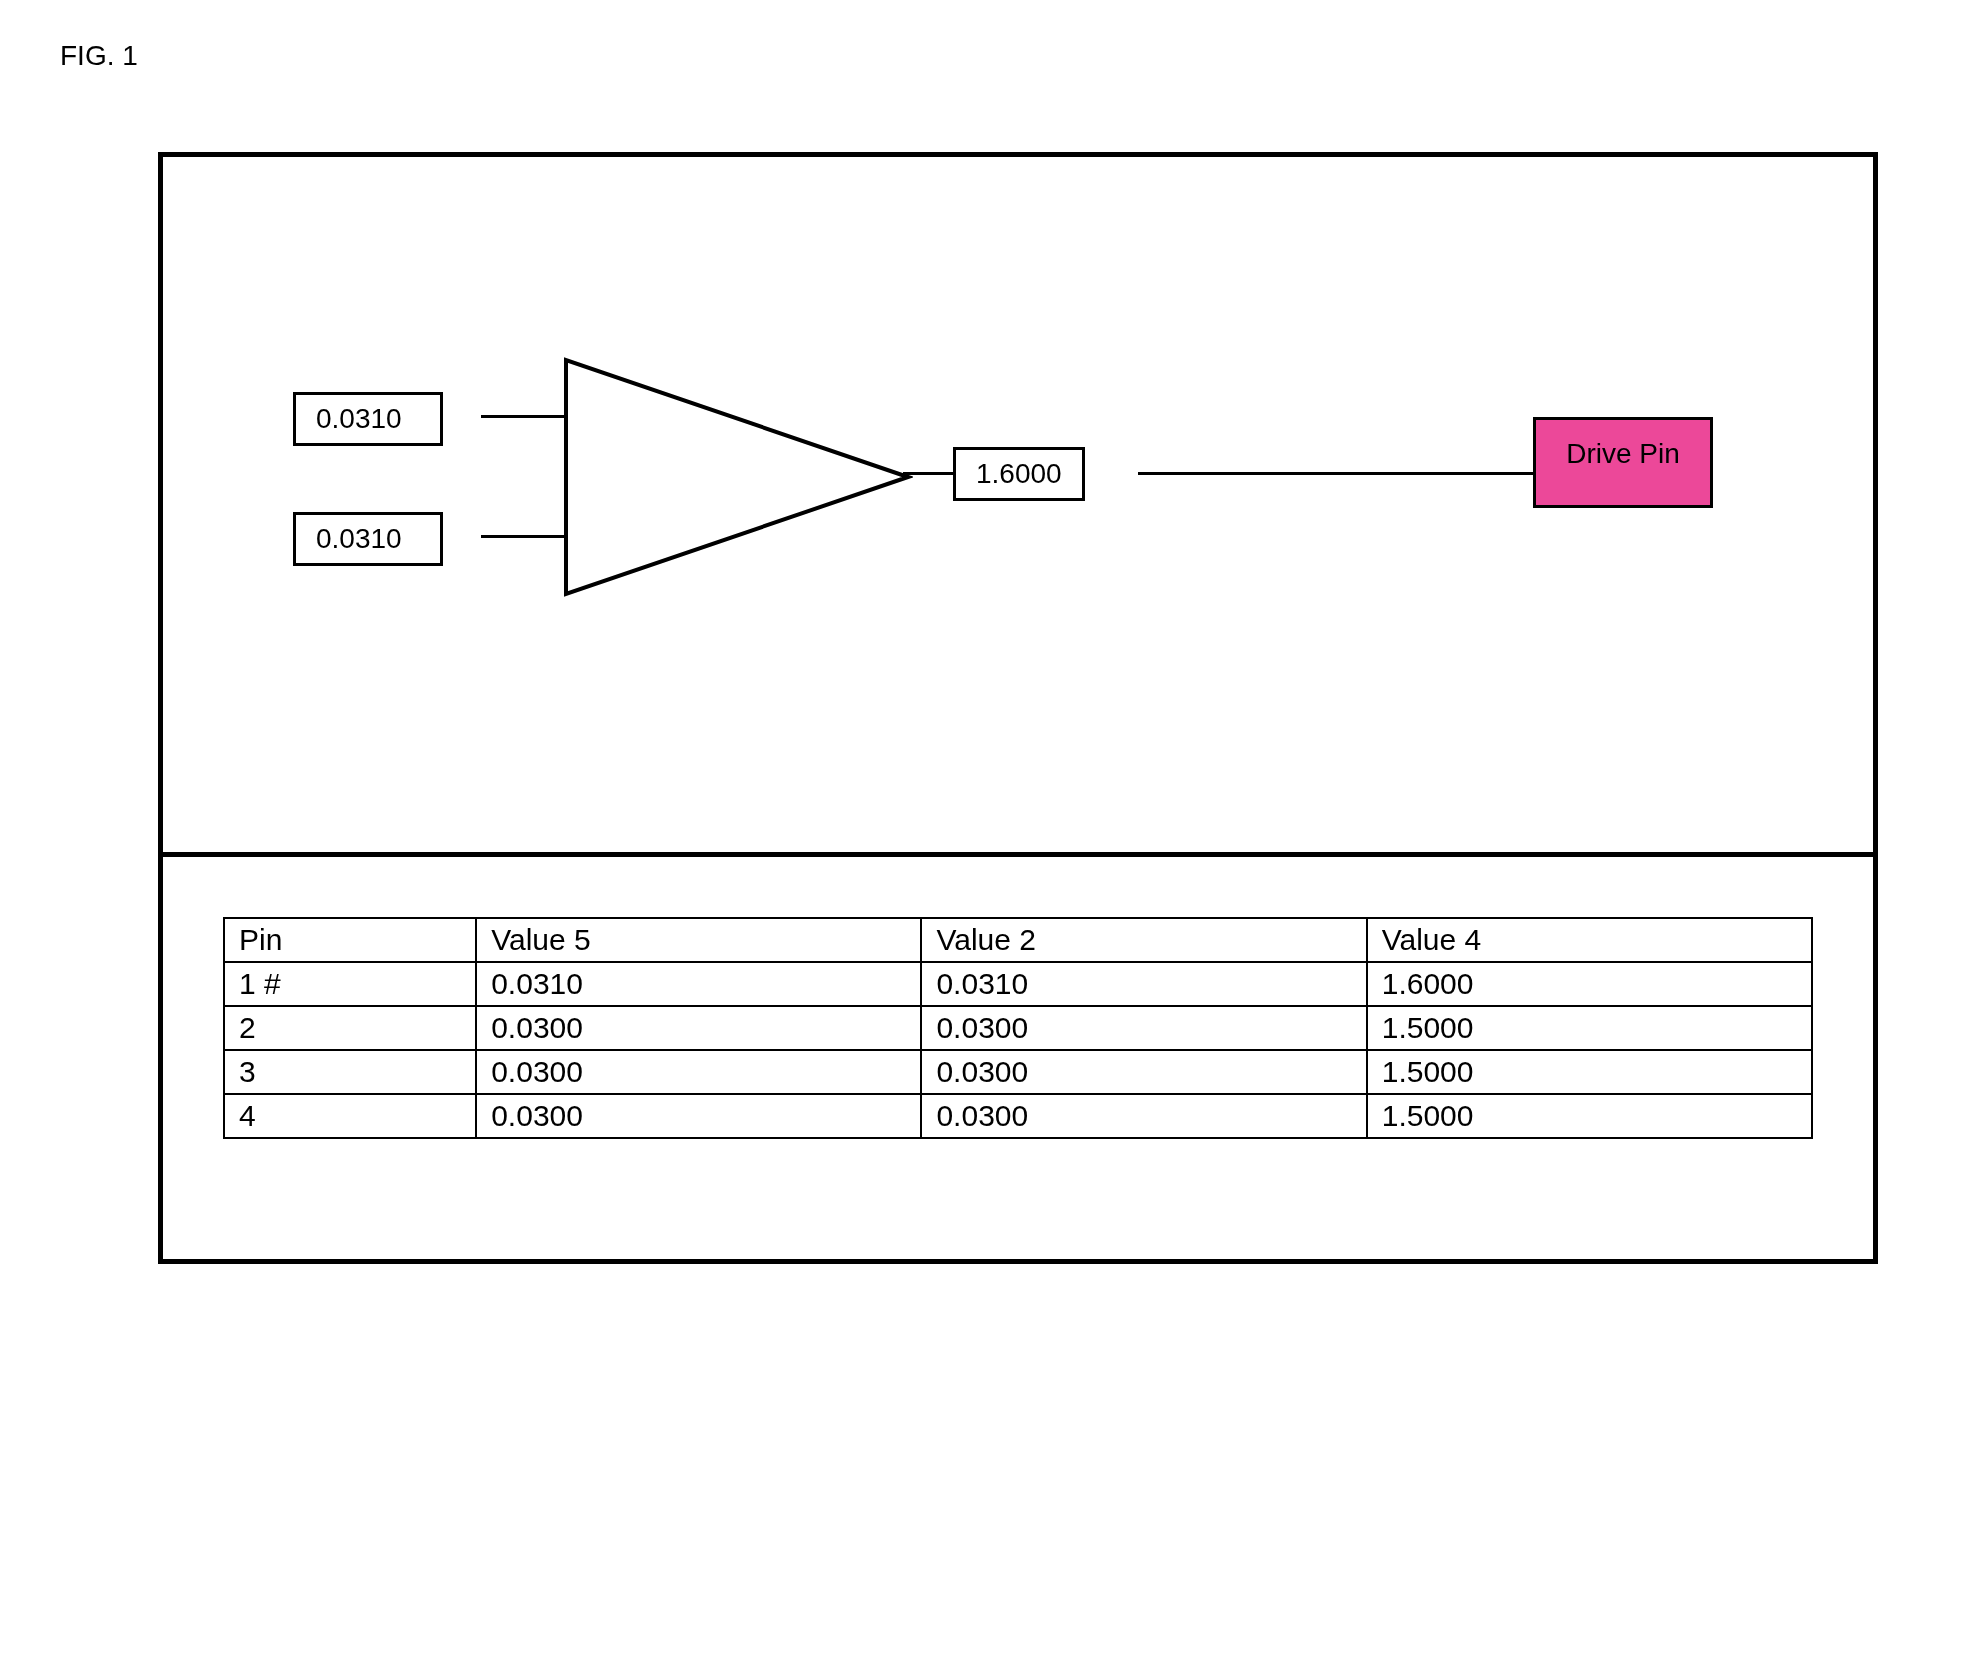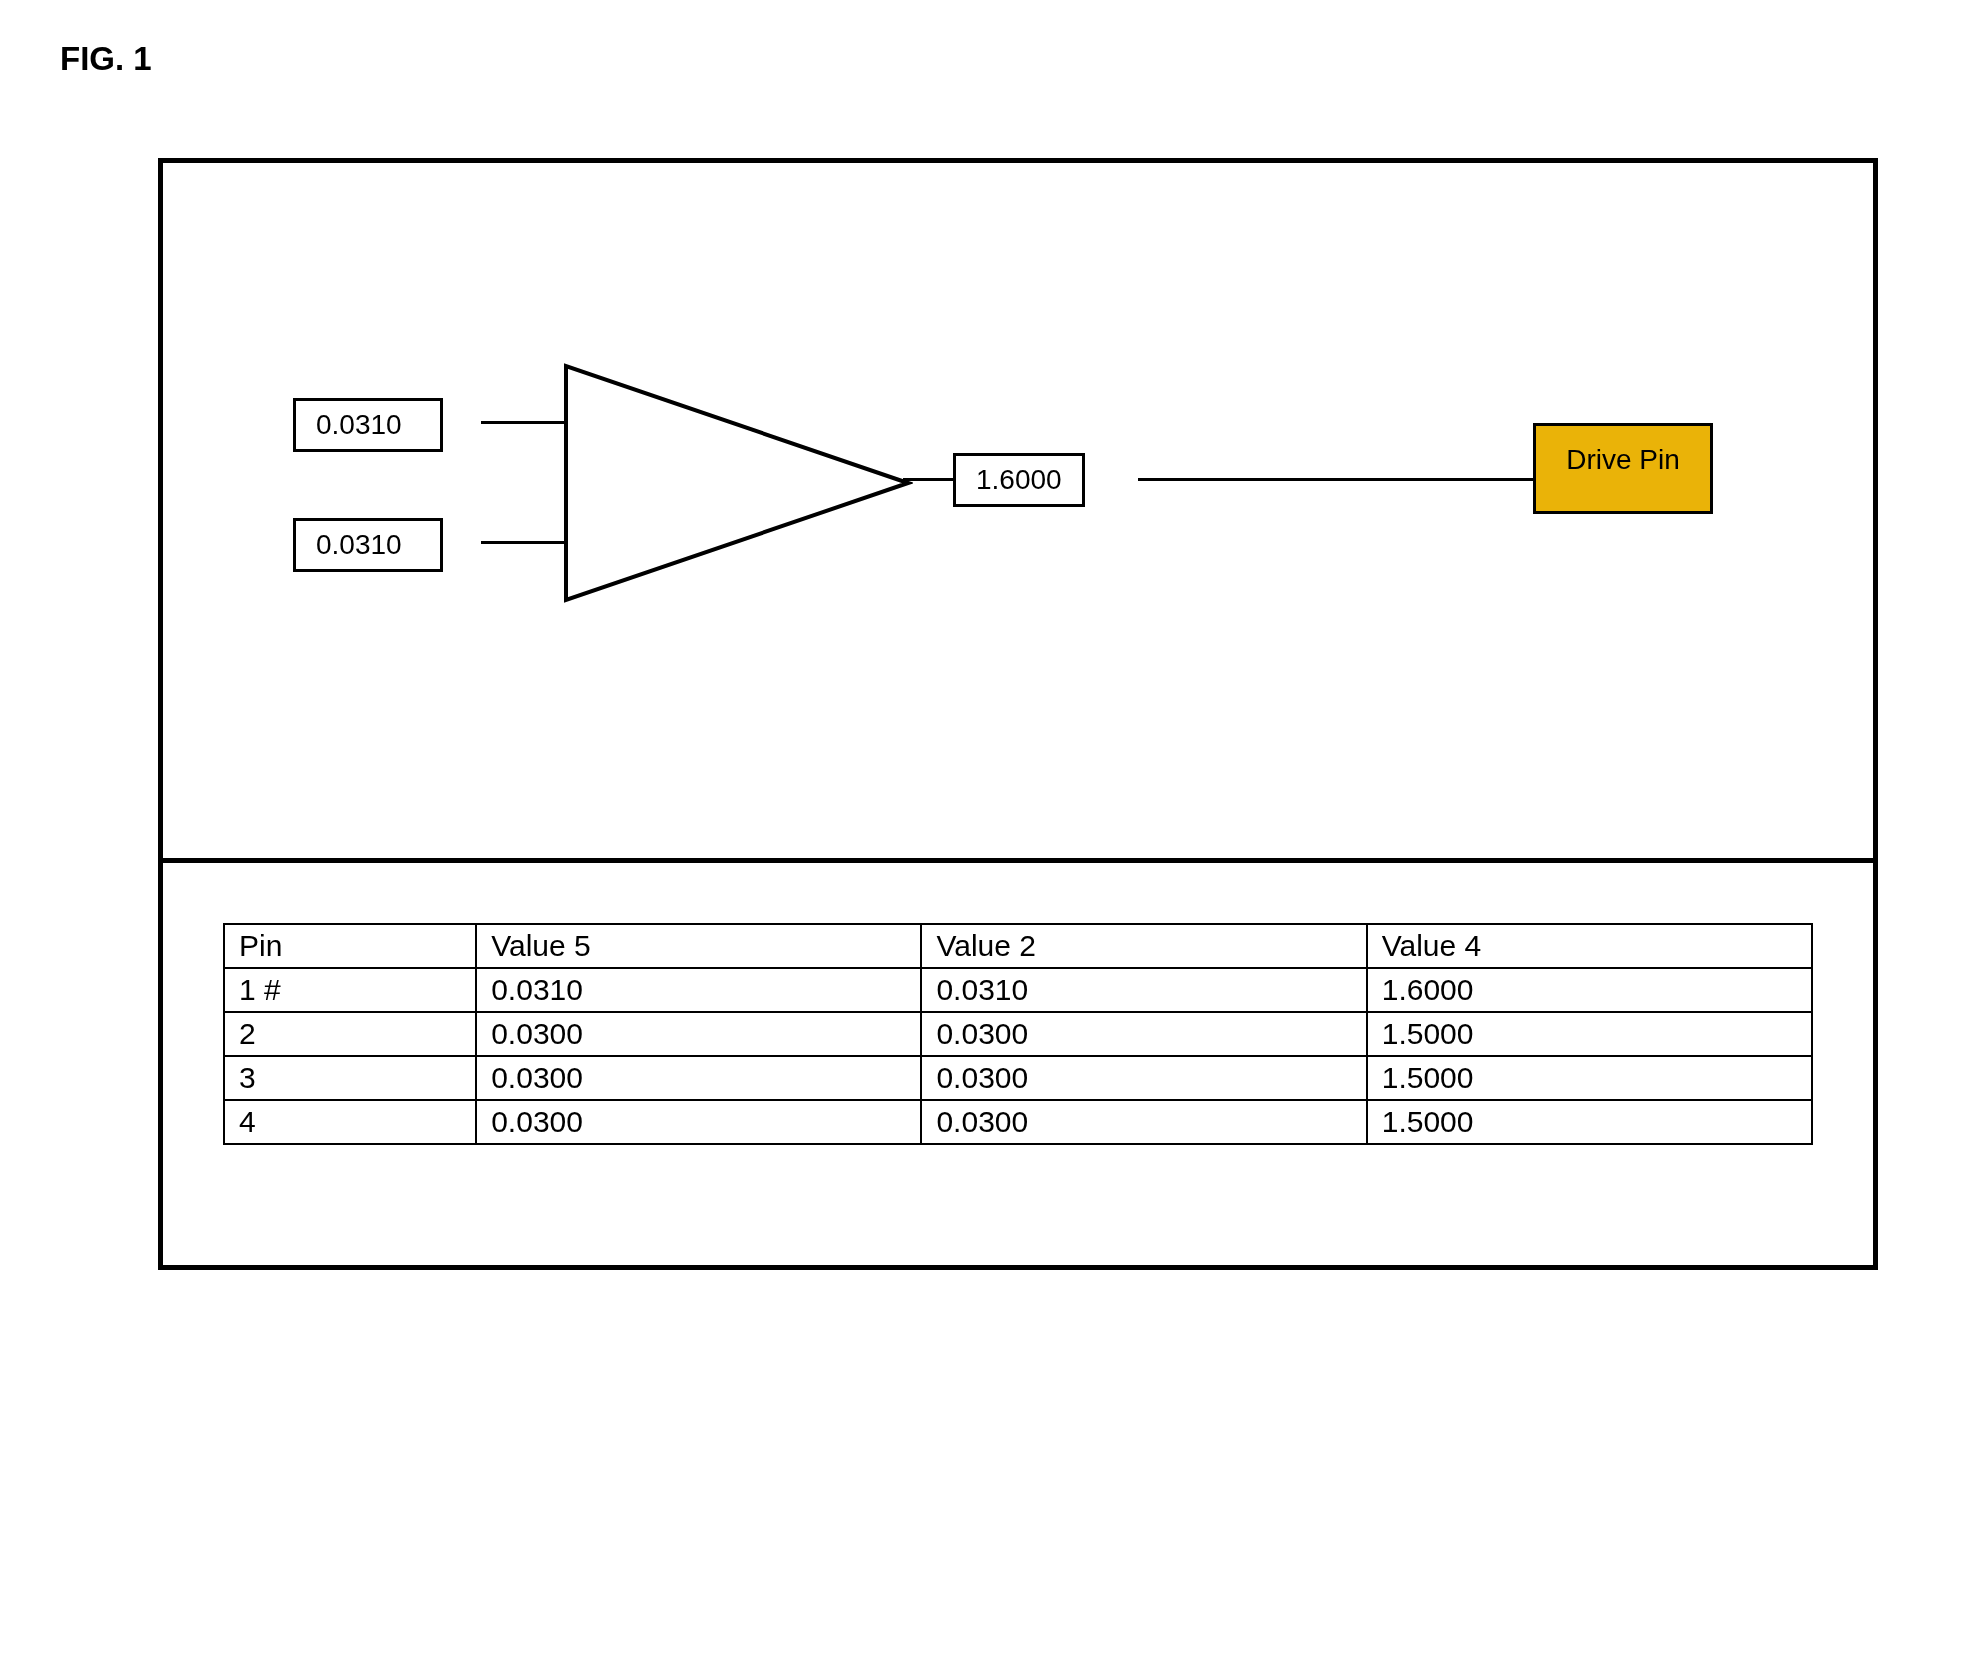--- a/index.html
+++ b/index.html
@@ -8,22 +8,22 @@
       box-sizing: border-box;
     }
     
     body {
       font-family: Arial, Helvetica, sans-serif;
       background: #ffffff;
       padding: 40px;
     }
     
     .figure-title {
-      font-size: 33px;
-      font-weight: bold;
+      font-size: 28px;
+      font-weight: normal;
       margin-bottom: 80px;
       margin-left: 20px;
     }
     
     .main-container {
       border: 5px solid #000;
       width: 1720px;
       margin-left: 118px;
     }
     
@@ -65,21 +65,21 @@
       background: #fff;
       padding: 8px 20px;
       font-size: 28px;
       left: 790px;
       top: 290px;
     }
     
     .drive-pin-box {
       position: absolute;
       border: 3px solid #000;
-      background: #eab308;
+      background: #ec4899;
       padding: 18px 25px 35px 25px;
       font-size: 28px;
       left: 1370px;
       top: 260px;
       min-width: 180px;
       text-align: center;
     }
     
     .wire {
       position: absolute;

